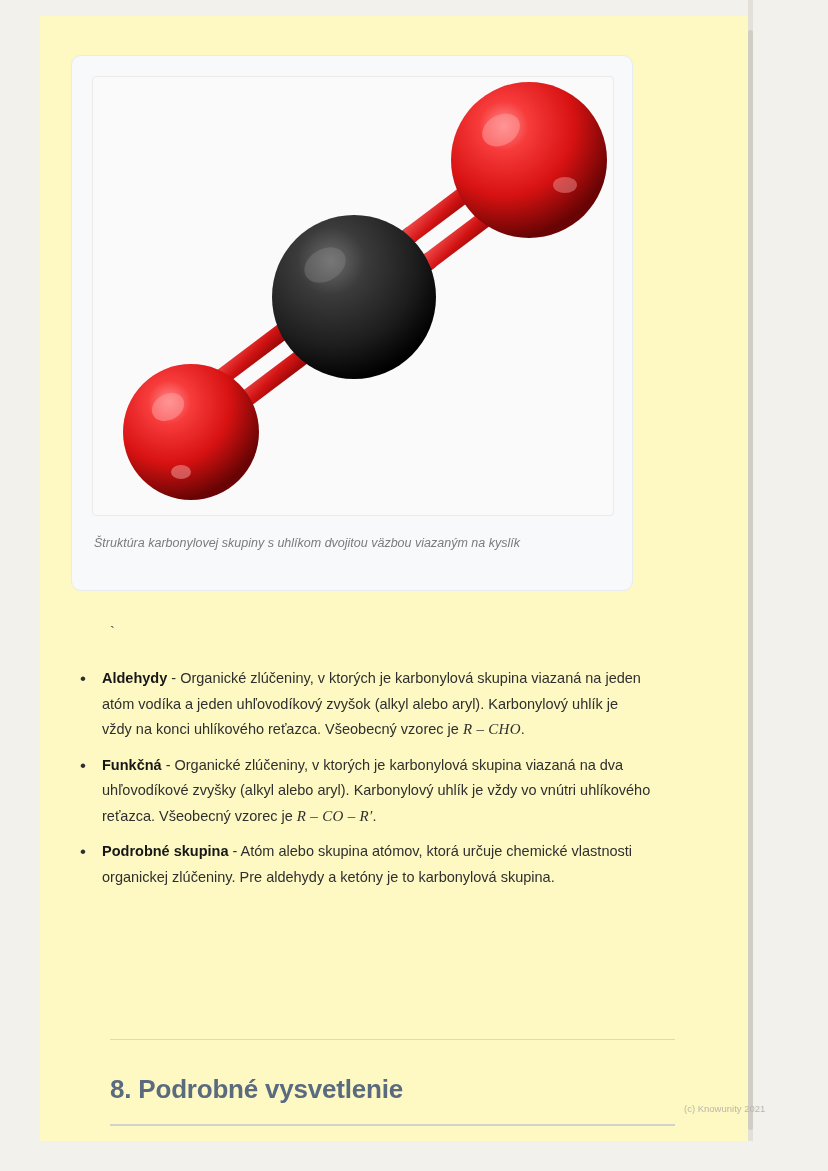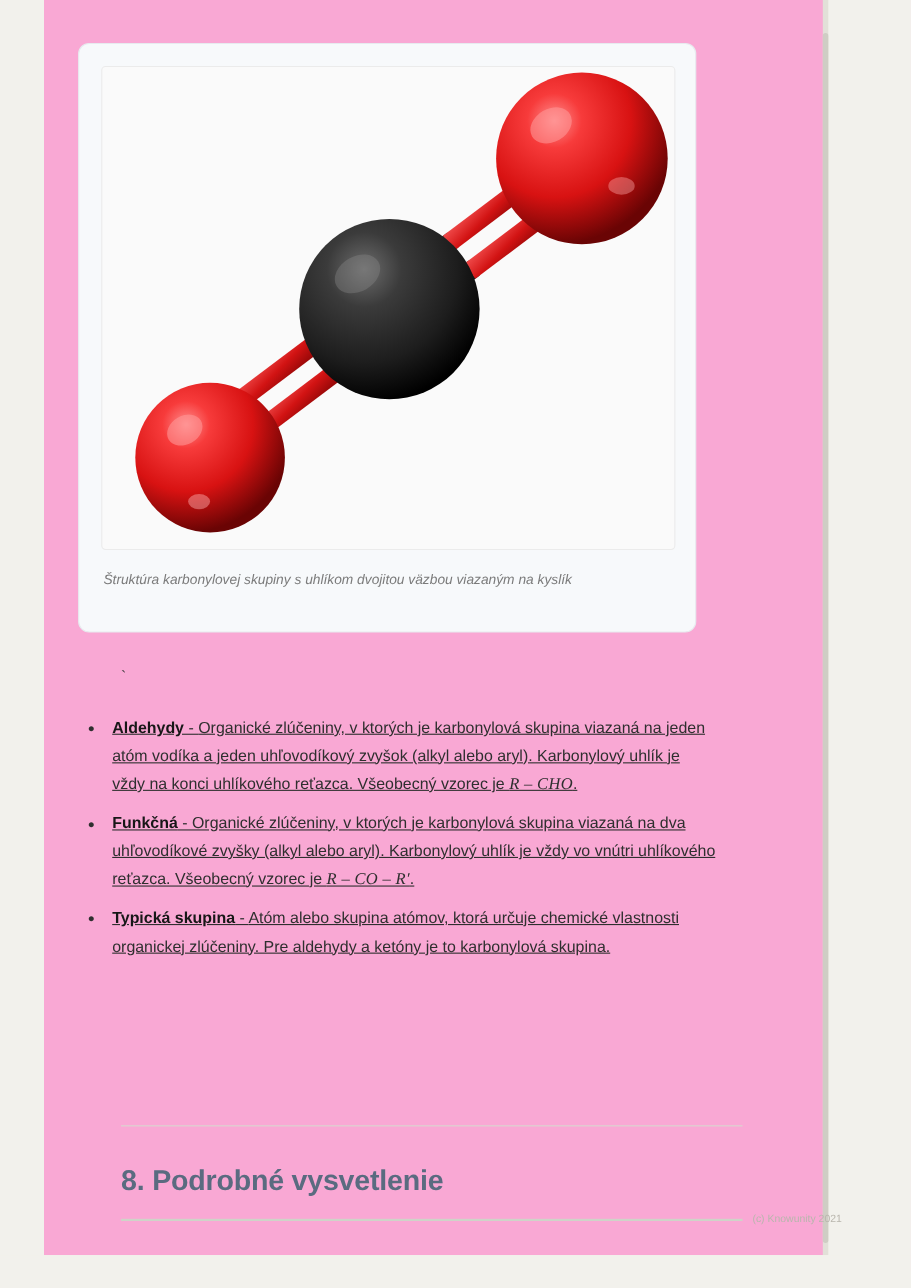--- a/index.html
+++ b/index.html
@@ -17,24 +17,24 @@
   .page {
     position: relative;
     width: 828px;
     height: 1171px;
     background: #f2f1ec;
   }
   
   .doc-column {
     position: absolute;
     left: 40px;
-    top: 0;
+    top: 16px;
     width: 712px;
     height: 1141px;
-    background: #f9a8d4;
+    background: #fef9c3;
   }
   .right-strip {
     position: absolute;
     left: 752px;
     top: 0;
     width: 76px;
     height: 1141px;
     background: #f2f1ec;
   }
   .scrollbar-track {
@@ -119,21 +119,20 @@
     top: 650px;
     width: 580px;
   }
   .bullet-item {
     position: relative;
     padding-left: 31px;
     margin-bottom: 10px;
     font-size: 14.5px;
     line-height: 25.5px;
     color: #2f2f2f;
-    text-decoration: underline;
   }
   .bullet-item:before {
     content: "\2022";
     position: absolute;
     left: 9px;
     top: 0;
     font-size: 17px;
     color: #2f2f2f;
     line-height: 25.5px;
   }
@@ -255,21 +254,21 @@
 
       <div class="bullet-item">
         <b>Aldehydy</b><span> - </span><span>Organické zlúčeniny, v ktorých je karbonylová skupina viazaná na jeden atóm vodíka a jeden uhľovodíkový zvyšok (alkyl alebo aryl). Karbonylový uhlík je vždy na konci uhlíkového reťazca. Všeobecný vzorec je </span><span class="math">R – CHO</span><span>.</span>
       </div>
 
       <div class="bullet-item">
         <b>Funkčná</b><span> - </span><span>Organické zlúčeniny, v ktorých je karbonylová skupina viazaná na dva uhľovodíkové zvyšky (alkyl alebo aryl). Karbonylový uhlík je vždy vo vnútri uhlíkového reťazca. Všeobecný vzorec je </span><span class="math">R – CO – R′</span><span>.</span>
       </div>
 
       <div class="bullet-item">
-        <b>Typická skupina</b><span> - </span><span>Atóm alebo skupina atómov, ktorá určuje chemické vlastnosti organickej zlúčeniny. Pre aldehydy a ketóny je to karbonylová skupina.</span>
+        <b>Podrobné skupina</b><span> - </span><span>Atóm alebo skupina atómov, ktorá určuje chemické vlastnosti organickej zlúčeniny. Pre aldehydy a ketóny je to karbonylová skupina.</span>
       </div>
 
 
     </div>
 
     <div class="divider"></div>
     <div class="section-heading">8. Podrobné vysvetlenie</div>
     <div class="heading-rule"></div>
   </div>
 

